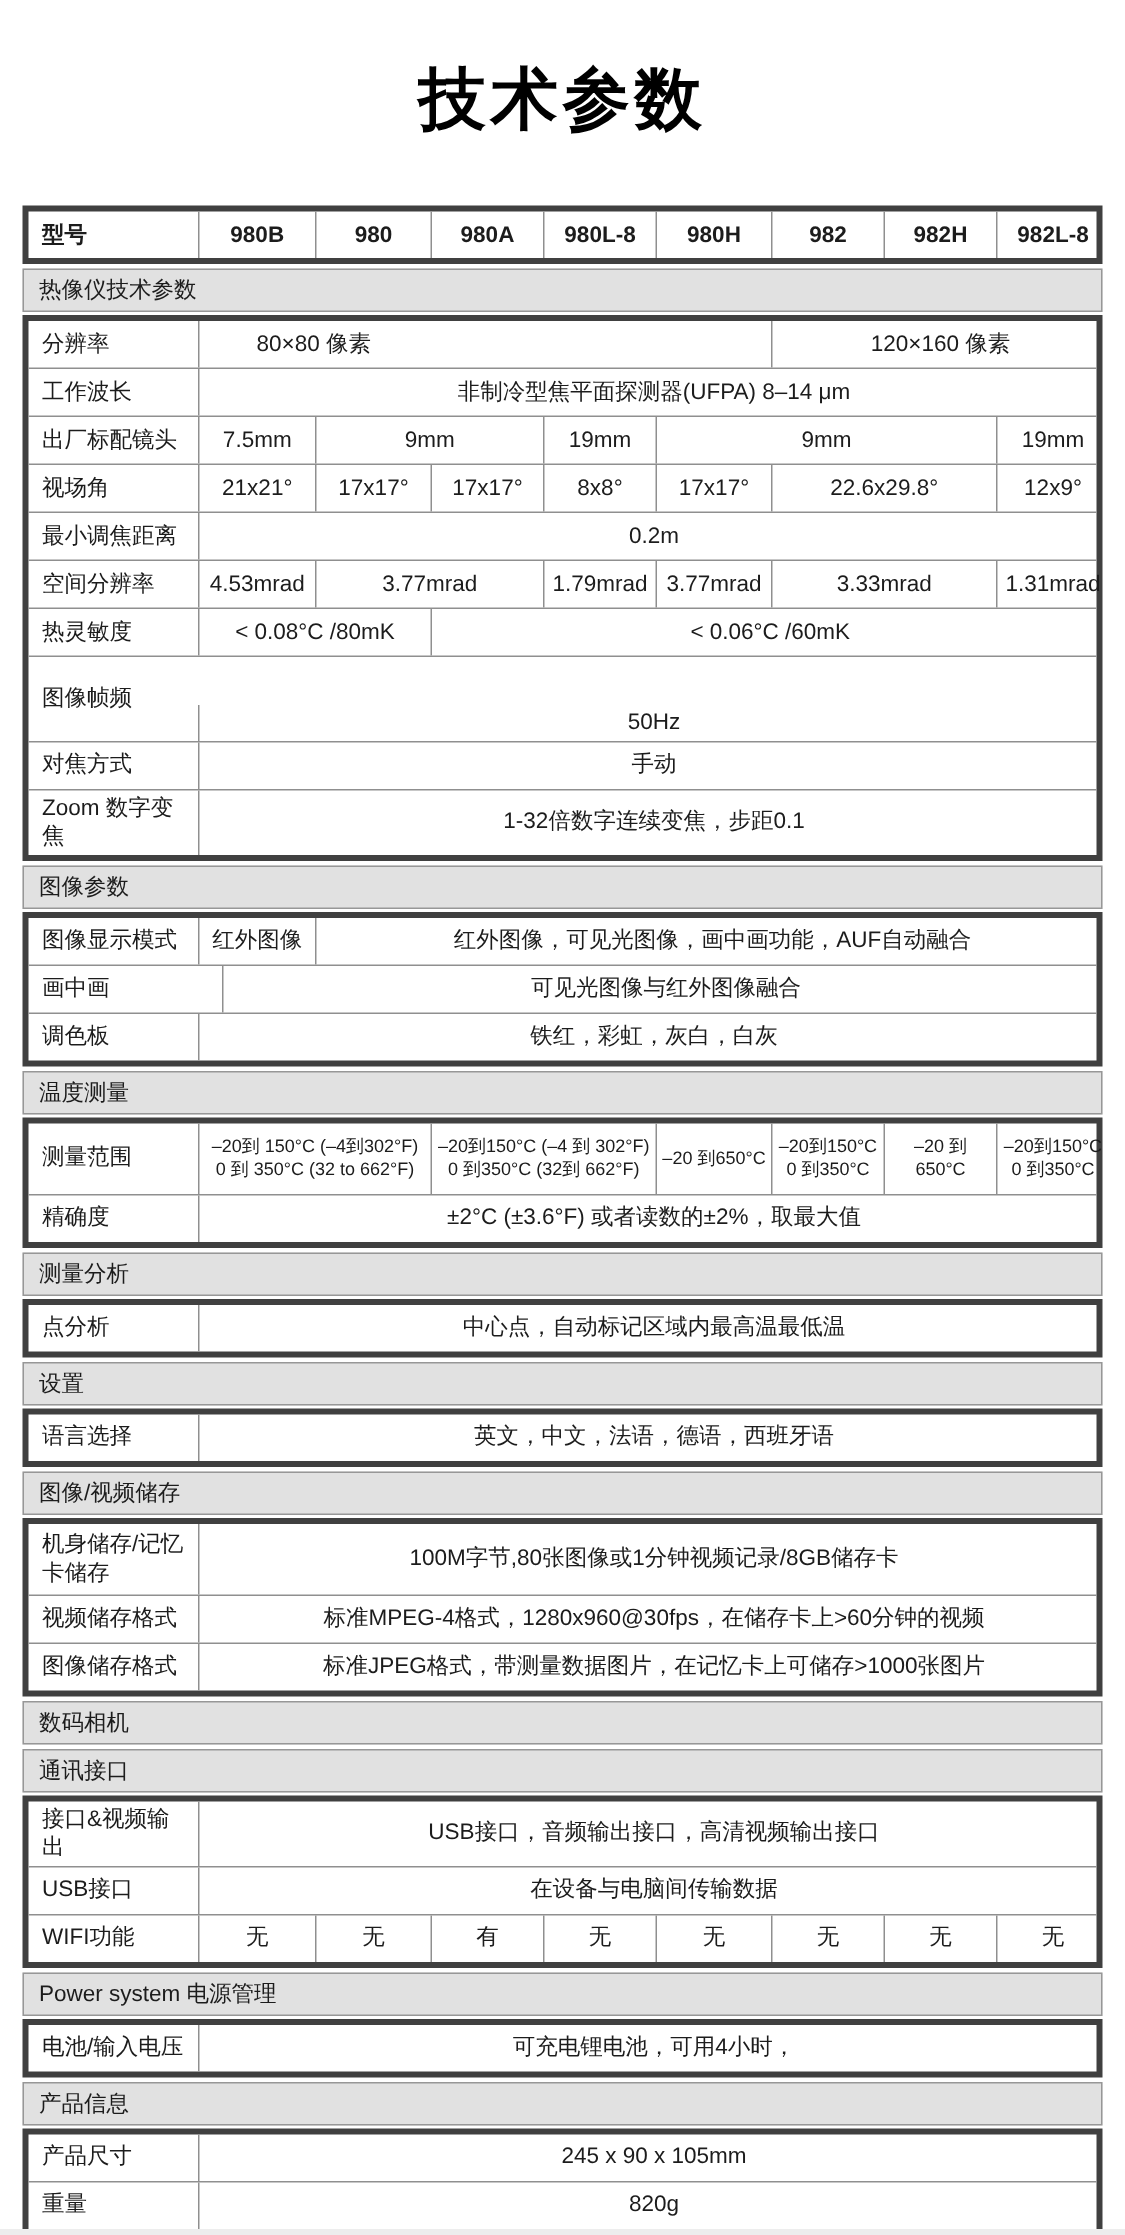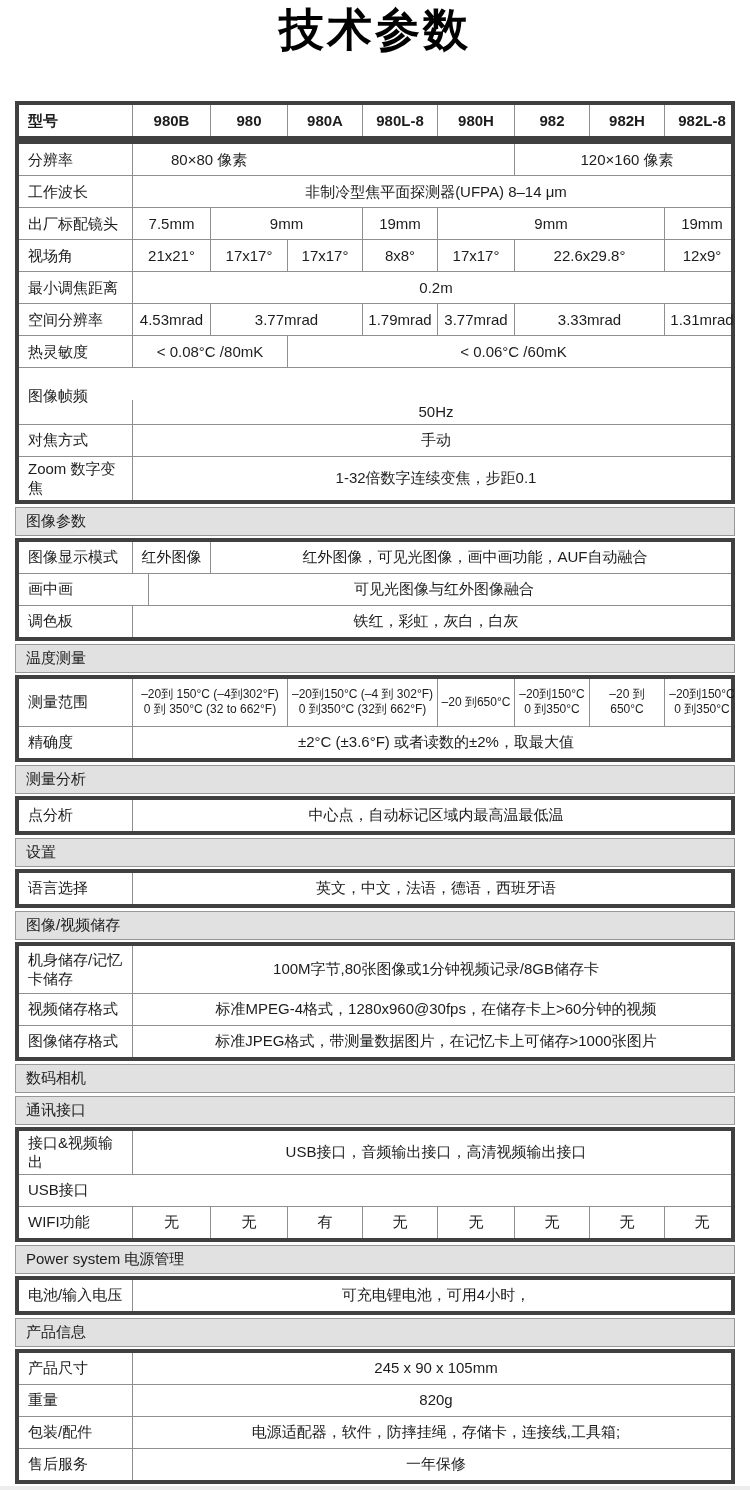--- a/index.html
+++ b/index.html
@@ -3,21 +3,21 @@
 <meta charset="utf-8">
 <style>
   html,body { margin:0; padding:0; }
   body {
     width:750px; height:1490px; background:#ffffff; position:relative;
     font-family:"Liberation Sans","DejaVu Sans",sans-serif;
     color:#1c1c1c; overflow:hidden;
   }
   .title {
     text-align:center; font-size:45px; font-weight:700; letter-spacing:3px;
-    height:68px; color:#000;
+    padding-top:36px; height:68px; color:#000;
   }
   .spec { width:720px; margin:33px 15px 0 15px; }
   .tblock { border:4px solid #404040; background:#fff; }
   .section {
     height:27px; background:#e1e1e1; border:1px solid #979797;
     display:flex; align-items:center; padding-left:10px;
     font-size:15px; margin:3px 0 2px 0;
   }
   .trow {
     display:grid;
@@ -59,20 +59,21 @@
       <div class="cell">980</div>
       <div class="cell">980A</div>
       <div class="cell">980L-8</div>
       <div class="cell">980H</div>
       <div class="cell">982</div>
       <div class="cell">982H</div>
       <div class="cell">982L-8</div>
     </div>
   </div>
   <div id="spec-body">
+      <div class="section">热像仪技术参数</div>
       <div class="tblock">
         <div class="trow">
           <div class="cell label">分辨率</div>
           <div class="cell val left" style="grid-column: span 5;">80×80 像素</div>
           <div class="cell val" style="grid-column: span 3;">120×160 像素</div>
         </div>
         <div class="trow">
           <div class="cell label">工作波长</div>
           <div class="cell val" style="grid-column: span 8;">非制冷型焦平面探测器(UFPA)  8–14 μm</div>
         </div>
@@ -200,20 +201,21 @@
       </div>
       <div class="section">数码相机</div>
       <div class="section">通讯接口</div>
       <div class="tblock">
         <div class="trow">
           <div class="cell label">接口&amp;视频输出</div>
           <div class="cell val" style="grid-column: span 8;">USB接口，音频输出接口，高清视频输出接口</div>
         </div>
         <div class="trow">
           <div class="cell label">USB接口</div>
+          <div class="cell val" style="grid-column: span 8;">在设备与电脑间传输数据</div>
         </div>
         <div class="trow">
           <div class="cell label">WIFI功能</div>
           <div class="cell val">无</div>
           <div class="cell val">无</div>
           <div class="cell val">有</div>
           <div class="cell val">无</div>
           <div class="cell val">无</div>
           <div class="cell val">无</div>
           <div class="cell val">无</div>

